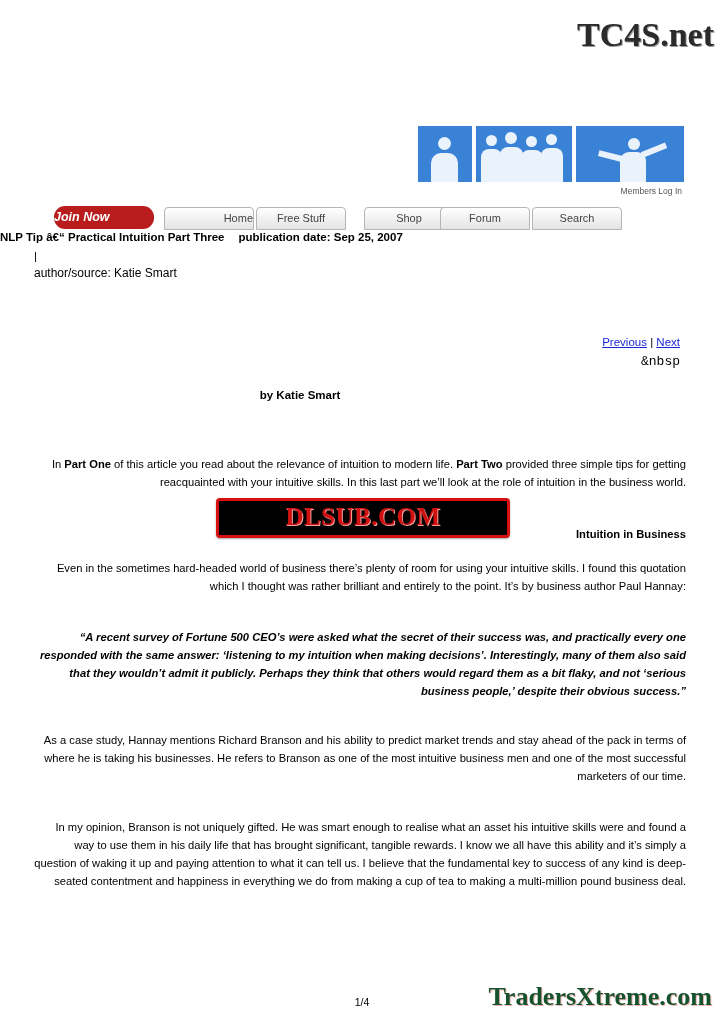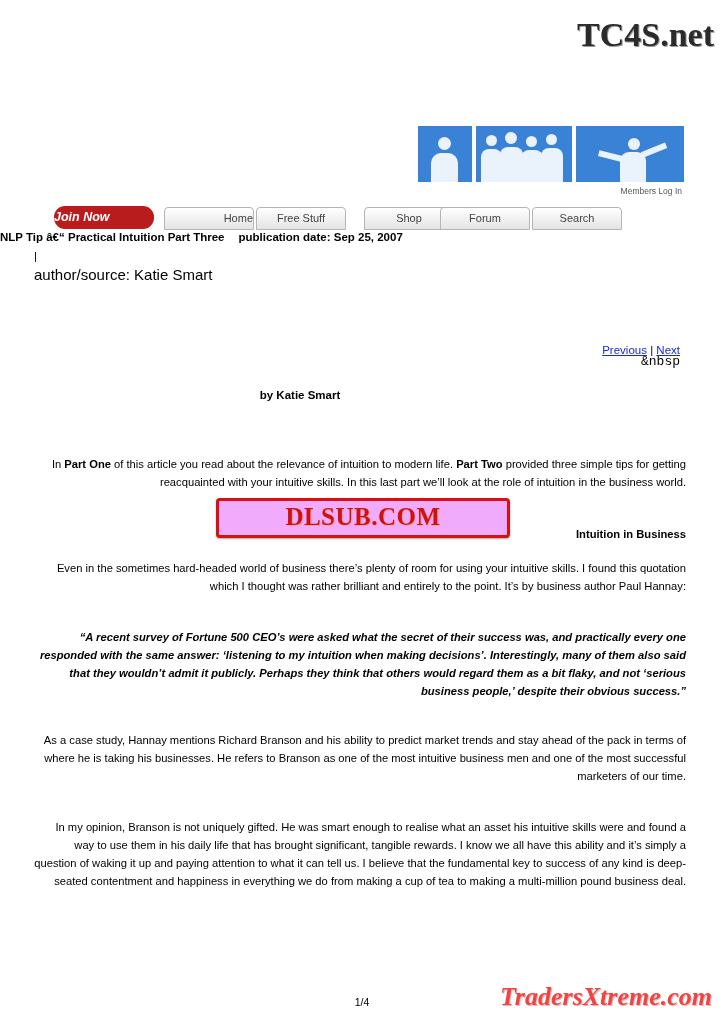--- a/index.html
+++ b/index.html
@@ -193,28 +193,28 @@
   .pipe-line {
     position: absolute;
     left: 34px;
     top: 250px;
     font-size: 11.5px;
   }
   .author-line {
     position: absolute;
     left: 34px;
     top: 266px;
-    font-size: 15px;
+    font-size: 12px;
   }
 
   
   .pager {
     position: absolute;
     right: 44px;
-    top: 344px;
+    top: 336px;
     font-size: 11.5px;
     text-align: right;
   }
   .pager a {
     color: #1a27d6;
     text-decoration: underline;
   }
   .pager .sep { color: #000; }
   .nbsp-line {
     position: absolute;
@@ -252,21 +252,21 @@
 
   .body-block b { font-weight: bold; }
 
   
   .dlsub {
     position: absolute;
     left: 216px;
     top: 498px;
     width: 288px;
     height: 34px;
-    background: #f0abfc;
+    background: #000000;
     border: 3px solid #d81010;
     border-radius: 4px;
     box-shadow: 0 1px 2px rgba(0,0,0,0.35);
     text-align: center;
     line-height: 32px;
     font-family: "Liberation Serif", serif;
     font-size: 25px;
     font-weight: bold;
     color: #cf1111;
     letter-spacing: 0.5px;
@@ -282,22 +282,21 @@
     text-align: center;
     font-size: 10.5px;
   }
   .tx-watermark {
     position: absolute;
     right: 12px;
     top: 982px;
     font-family: "Liberation Serif", serif;
     font-size: 26px;
     font-weight: bold;
-    font-style: italic;
-    color: #ef4444;
+    color: #14532d;
     text-shadow: 1px 1px 0 #f0b3b3;
   }
 </style>
 </head>
 <body>
 
 <div class="tc4s-watermark">TC4S.net</div>
 
 <div class="site-header">
 

